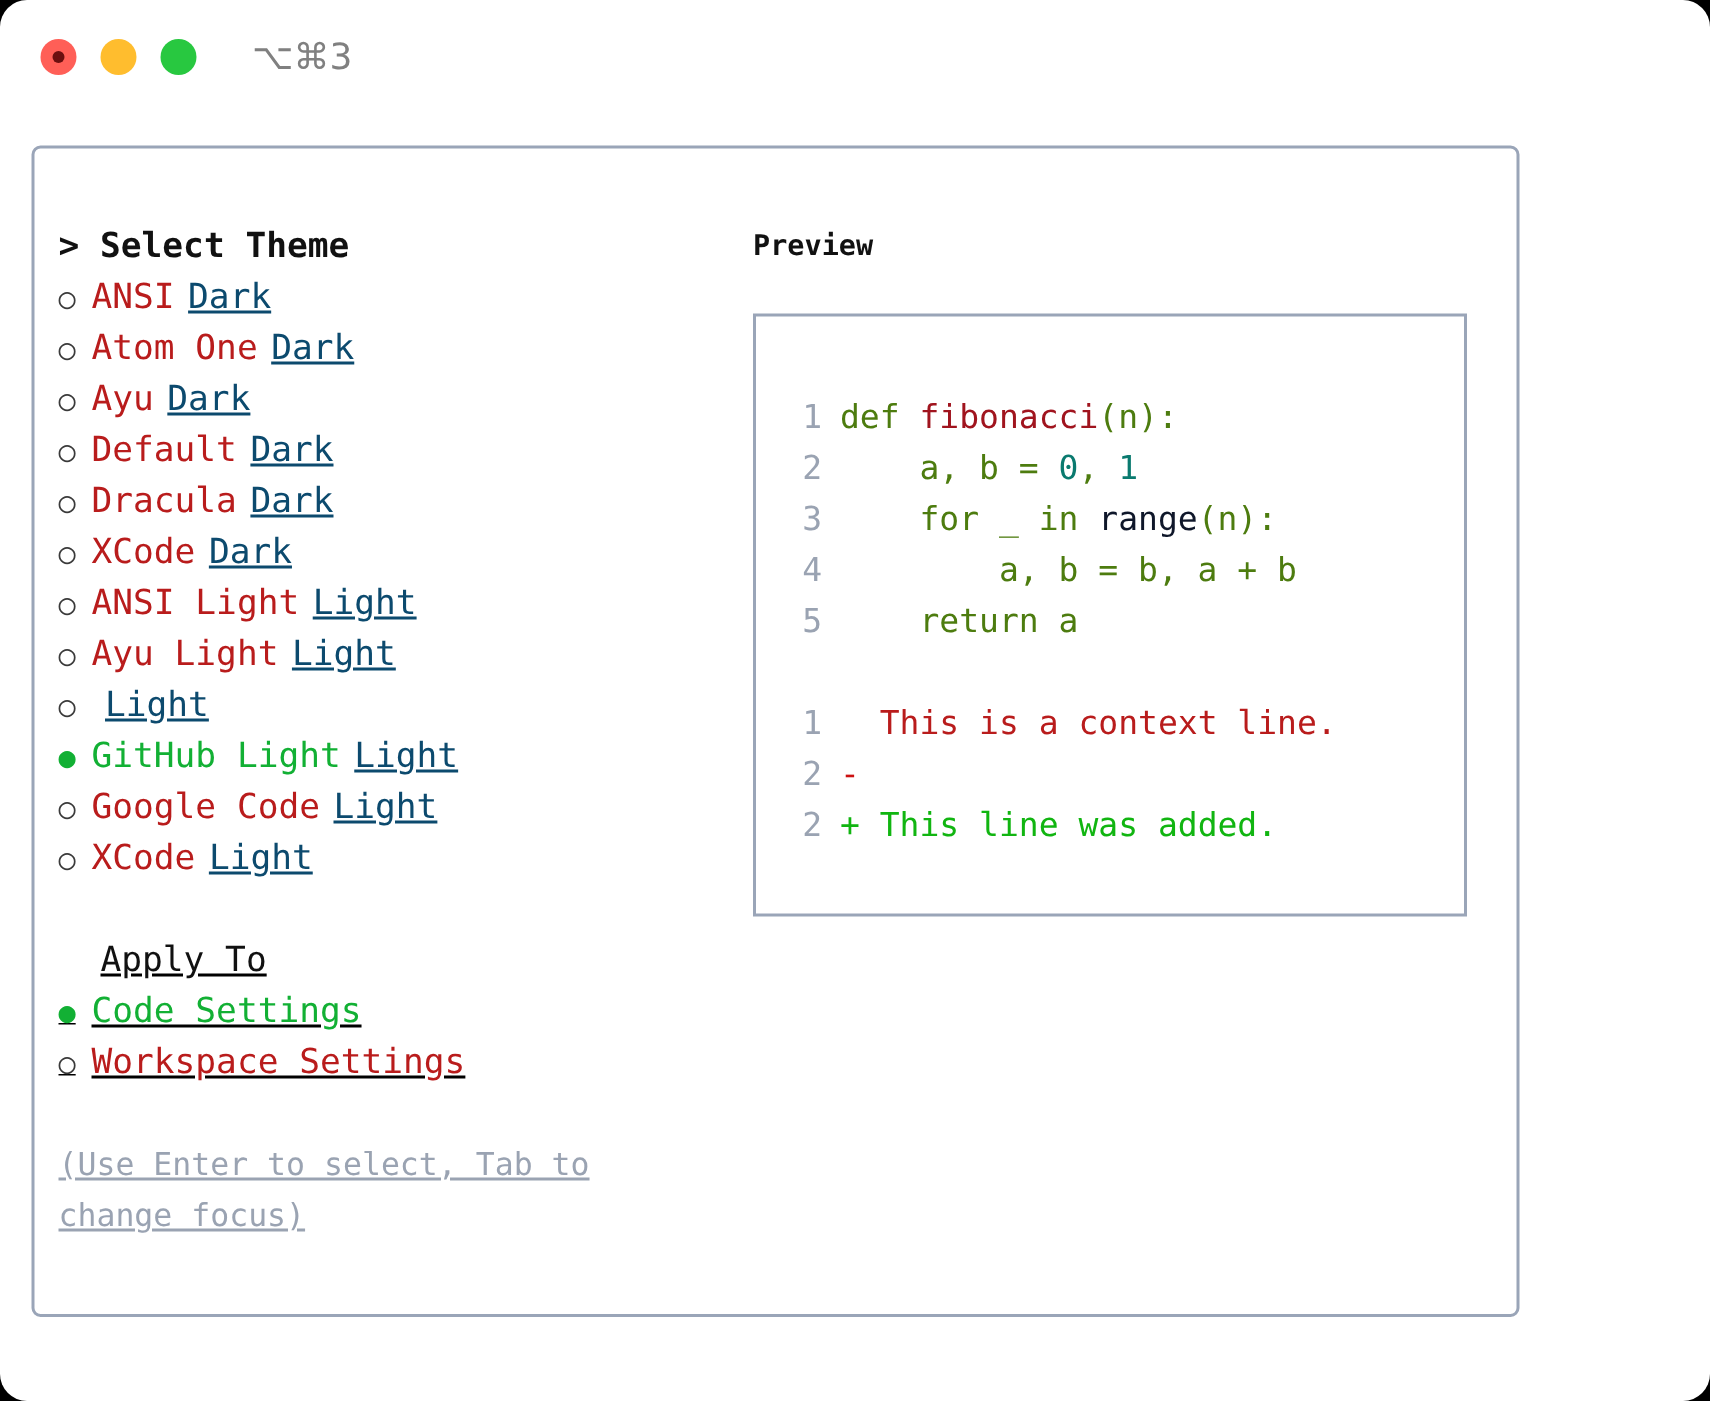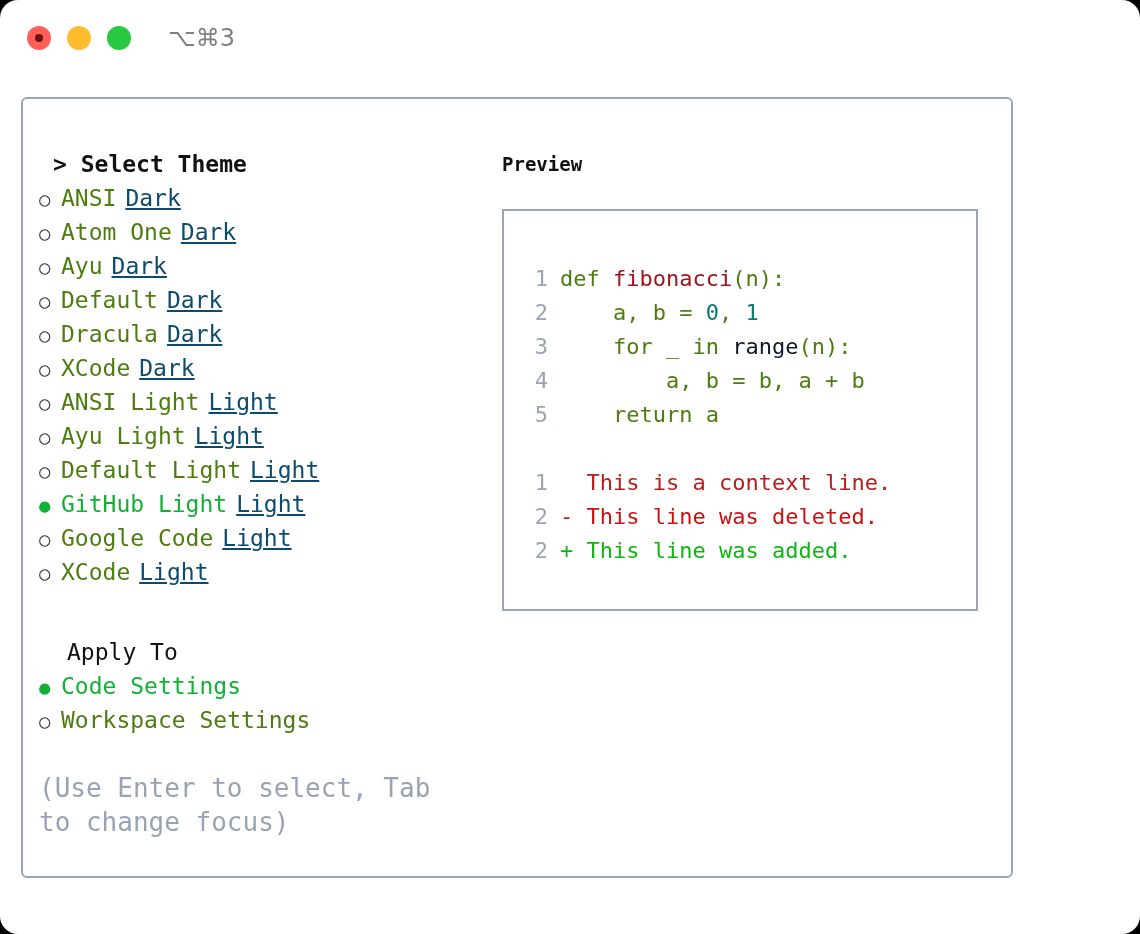--- a/index.html
+++ b/index.html
@@ -94,61 +94,61 @@
     width: 500px;
   }
 
   
   .section-header {
     font-size: 23px;
     font-weight: bold;
     color: #111111;
     line-height: 34px;
     white-space: pre;
-    margin-left: 14px;
   }
   .theme-list { margin: 0; padding: 0; }
   .theme-row {
     display: flex;
     align-items: baseline;
     line-height: 34px;
     height: 34px;
     font-size: 23px;
     white-space: pre;
   }
   .bullet {
     width: 22px;
     flex: 0 0 22px;
     font-size: 19px;
     color: #3a3a3a;
     line-height: 34px;
   }
   .bullet.on { color: #12b034; }
-  .row-name { color: #4d7c0f; }
+  .row-name { color: #b91c1c; }
   .row-name.sel { color: #12b034; }
   .row-tag {
     color: #0c4a6e;
     margin-left: 9px;
     text-decoration: underline;
   }
 
-  .apply-block { margin-top: 46px; }
+  .apply-block { margin-top: 34px; text-decoration: underline; }
   .apply-title {
     font-size: 23px;
     color: #111111;
     line-height: 34px;
     padding-left: 28px;
     white-space: pre;
   }
   .hint {
     margin-top: 34px;
-    font-size: 26px;
+    font-size: 21px;
     color: #9aa3b2;
     line-height: 34px;
     width: 410px;
+    text-decoration: underline;
   }
 
   
   .preview-title {
     font-size: 19px;
     font-weight: bold;
     color: #111111;
     line-height: 34px;
     white-space: pre;
   }
@@ -213,21 +213,21 @@
 
       <div class="theme-list" id="theme-list">
           <div class="theme-row"><span class="bullet">○</span><span class="row-name">ANSI</span><span class="row-tag">Dark</span></div>
           <div class="theme-row"><span class="bullet">○</span><span class="row-name">Atom One</span><span class="row-tag">Dark</span></div>
           <div class="theme-row"><span class="bullet">○</span><span class="row-name">Ayu</span><span class="row-tag">Dark</span></div>
           <div class="theme-row"><span class="bullet">○</span><span class="row-name">Default</span><span class="row-tag">Dark</span></div>
           <div class="theme-row"><span class="bullet">○</span><span class="row-name">Dracula</span><span class="row-tag">Dark</span></div>
           <div class="theme-row"><span class="bullet">○</span><span class="row-name">XCode</span><span class="row-tag">Dark</span></div>
           <div class="theme-row"><span class="bullet">○</span><span class="row-name">ANSI Light</span><span class="row-tag">Light</span></div>
           <div class="theme-row"><span class="bullet">○</span><span class="row-name">Ayu Light</span><span class="row-tag">Light</span></div>
-          <div class="theme-row"><span class="bullet">○</span><span class="row-name">Default Light</span><span class="row-tag">Light</span></div>
+          <div class="theme-row"><span class="bullet">○</span><span class="row-tag">Light</span></div>
           <div class="theme-row"><span class="bullet on">●</span><span class="row-name sel">GitHub Light</span><span class="row-tag">Light</span></div>
           <div class="theme-row"><span class="bullet">○</span><span class="row-name">Google Code</span><span class="row-tag">Light</span></div>
           <div class="theme-row"><span class="bullet">○</span><span class="row-name">XCode</span><span class="row-tag">Light</span></div>
         </div>
 
       <div class="apply-block">
         <div class="apply-title">Apply To</div>
         <div id="apply-list">
             <div class="theme-row"><span class="bullet on">●</span><span class="row-name sel">Code Settings</span></div>
             <div class="theme-row"><span class="bullet">○</span><span class="row-name">Workspace Settings</span></div>
@@ -245,21 +245,21 @@
           <div id="code-block">
               <div class="code-line"><span class="gutter">1</span><span><span class="code-text">def </span><span class="tok-fn">fibonacci</span><span class="code-text">(n):</span></span></div>
               <div class="code-line"><span class="gutter">2</span><span><span class="code-text">    a, b = </span><span class="tok-num">0</span><span class="code-text">, </span><span class="tok-num">1</span></span></div>
               <div class="code-line"><span class="gutter">3</span><span><span class="code-text">    for _ in </span><span class="tok-call">range</span><span class="code-text">(n):</span></span></div>
               <div class="code-line"><span class="gutter">4</span><span><span class="code-text">        a, b = b, a + b</span></span></div>
               <div class="code-line"><span class="gutter">5</span><span><span class="code-text">    return a</span></span></div>
             </div>
           <div class="spacer-line"></div>
           <div id="diff-block">
               <div class="code-line"><span class="gutter">1</span><span class="diff-ctx">  </span><span class="diff-ctx">This is a context line.</span></div>
-              <div class="code-line"><span class="gutter">2</span><span class="diff-del">- </span><span class="diff-del">This line was deleted.</span></div>
+              <div class="code-line"><span class="gutter">2</span><span class="diff-del">- </span></div>
               <div class="code-line"><span class="gutter">2</span><span class="diff-add">+ </span><span class="diff-add">This line was added.</span></div>
             </div>
         </div>
       </div>
     </div>
 
   </div>
 </div>
 
 </body></html>

